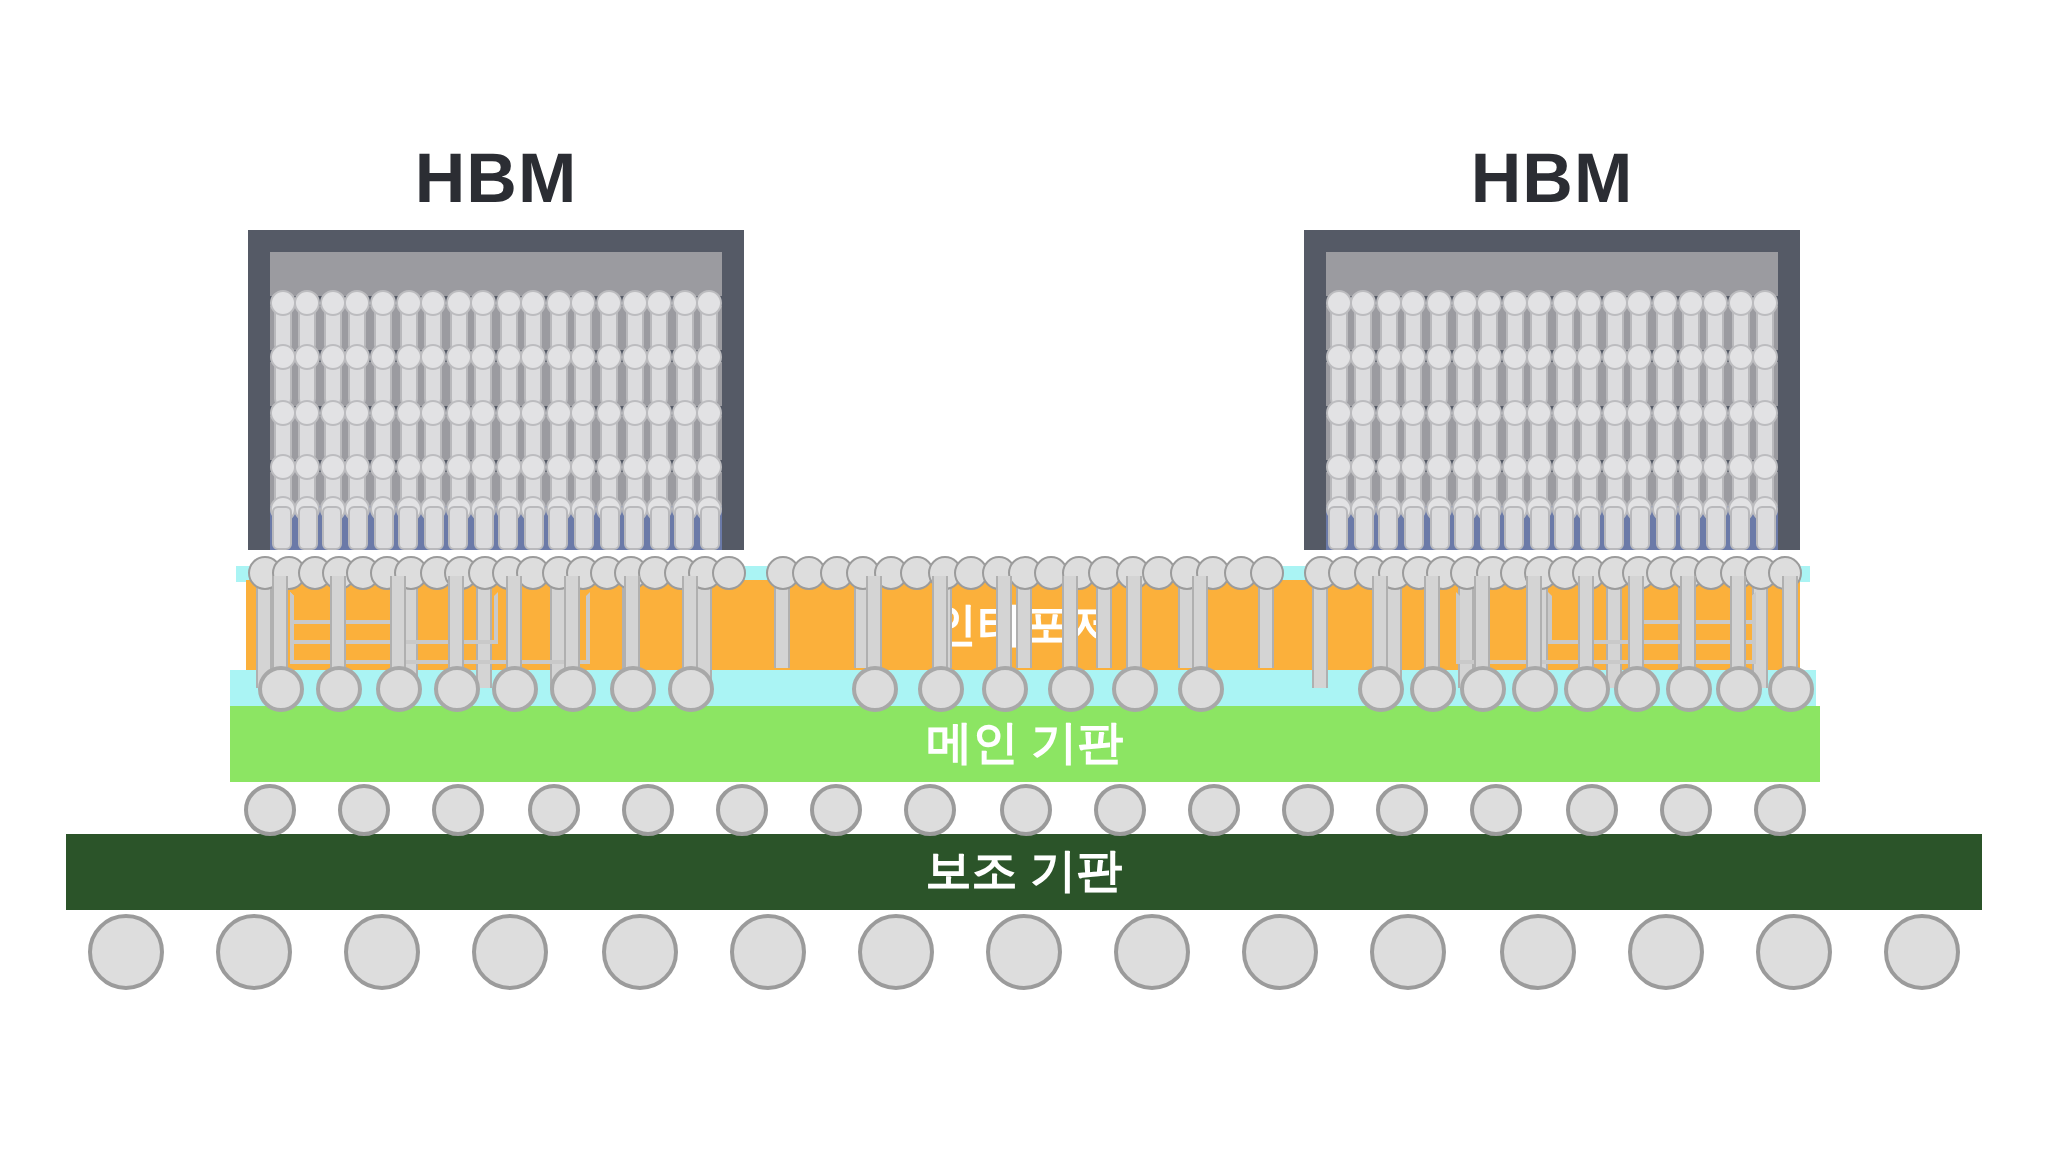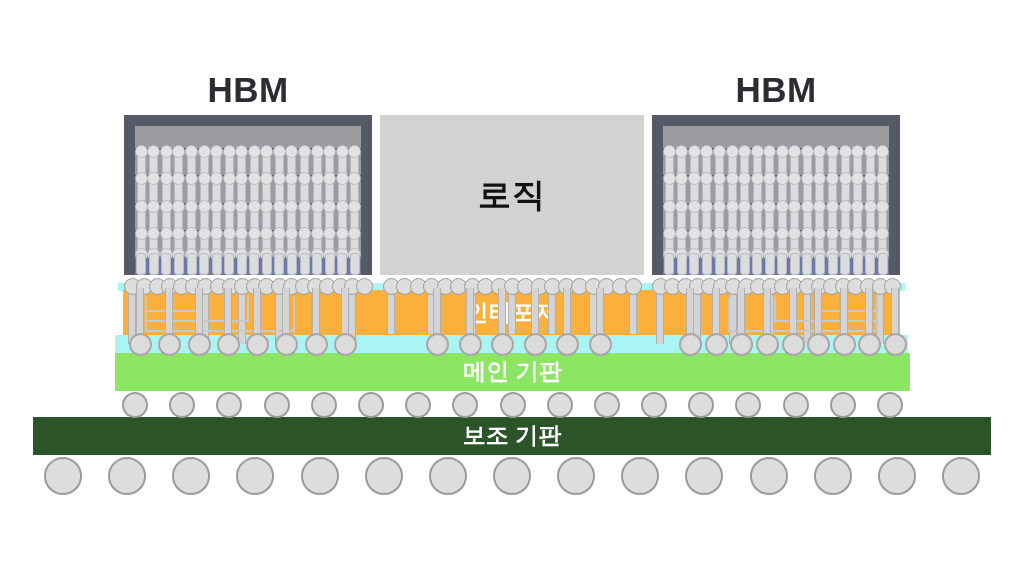--- a/index.html
+++ b/index.html
@@ -532,23 +532,20 @@
         <div class="ubump-col" style="left: 215.222px; top: 106.658px; width: 9px; height: 26.3896px;"></div>
         <div class="ubump-dot" style="left: 213.222px; top: 18.6905px; width: 13px; height: 13px;"></div>
         <div class="ubump-dot" style="left: 213.222px; top: 46.1797px; width: 13px; height: 13px;"></div>
         <div class="ubump-dot" style="left: 213.222px; top: 73.6688px; width: 13px; height: 13px;"></div>
         <div class="ubump-dot" style="left: 213.222px; top: 101.158px; width: 13px; height: 13px;"></div>
         <div class="ubump-dot" style="left: 213.222px; top: 121.5px; width: 13px; height: 13px;"></div>
         <div class="ubump-col" style="left: 214.722px; top: 127px; width: 10px; height: 22px; border-radius: 3px;"></div>
       </div>
     </div>
 
-  <div class="logic-die" id="logic-die" style="left: 380px; top: 115px; width: 264px; height: 160px;">
-    <span class="logic-label">로직</span>
-  </div>
 
   <div id="underfill-top" class="layer layer-cyan" style="left: 118px; top: 283px; width: 787px; height: 8px;"></div>
 
   <div id="interposer" class="layer layer-orange" style="left: 123px; top: 290px; width: 777px; height: 45px;"></div>
 
   <div id="underfill-bottom" class="layer layer-cyan" style="left: 115px; top: 335px; width: 793px; height: 18px;"></div>
 
   <div id="main-substrate" class="layer layer-green" style="left: 115px; top: 353px; width: 795px; height: 38px;"></div>
 
   <div id="aux-substrate" class="layer layer-dgreen" style="left: 33px; top: 417px; width: 958px; height: 38px;"></div>

